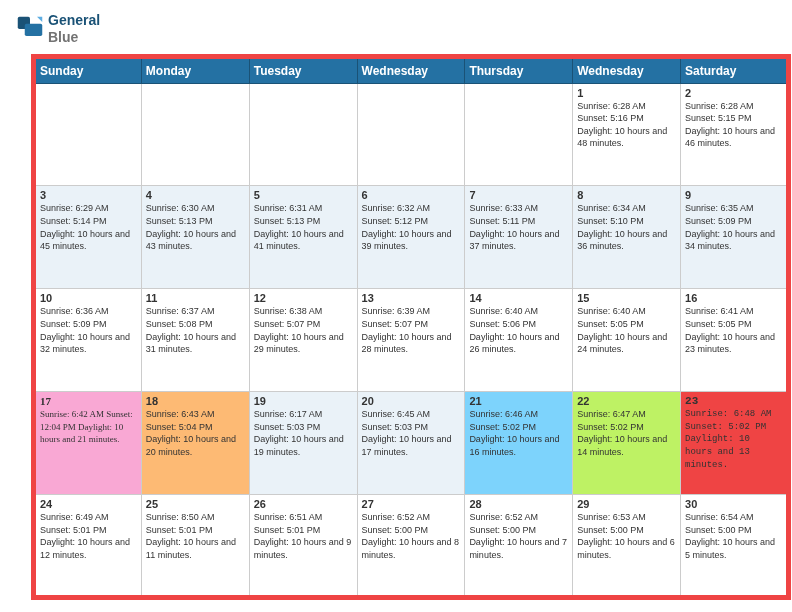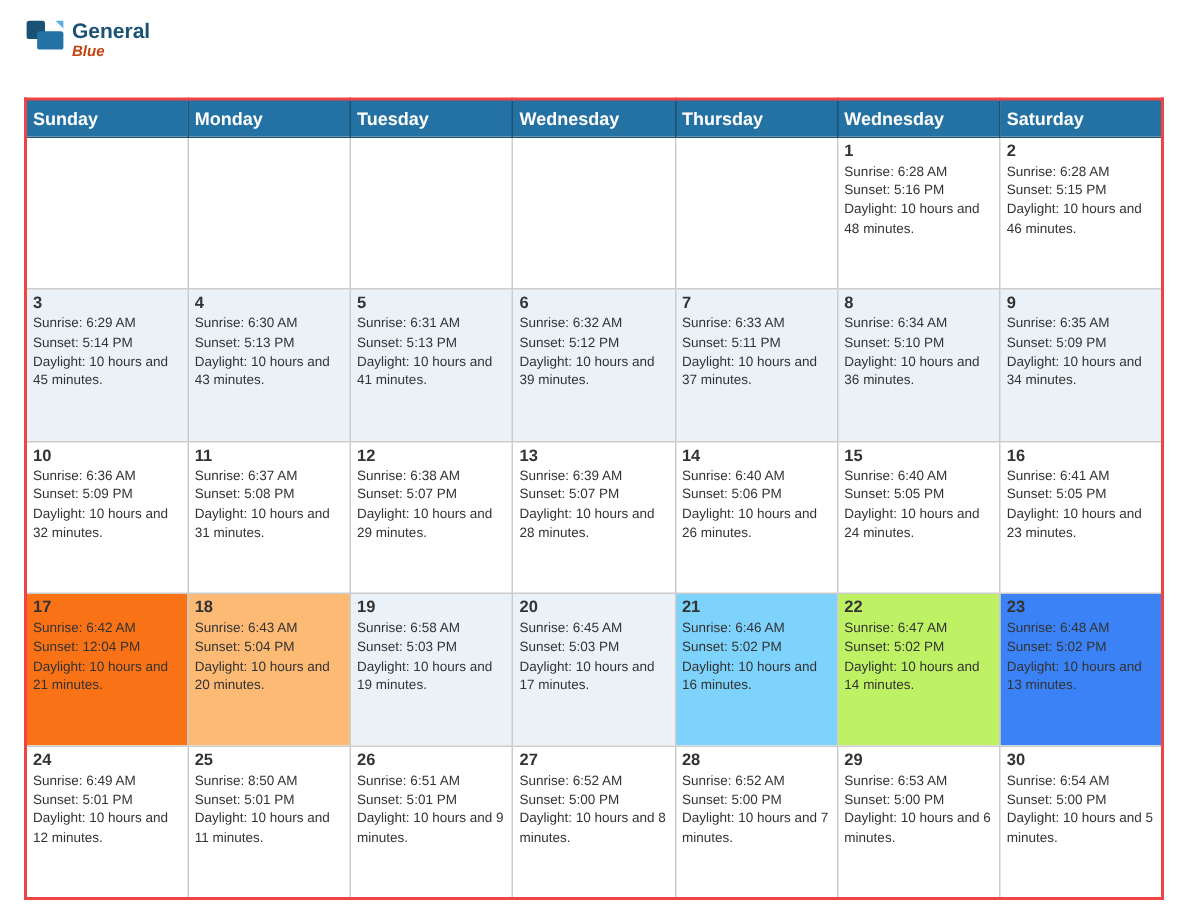--- a/index.html
+++ b/index.html
@@ -14,21 +14,21 @@
       width: 792px;
       height: 612px;
       padding: 12px 16px;
       display: flex;
       flex-direction: column;
     }
     .header {
       display: flex;
       justify-content: space-between;
       align-items: flex-start;
-      margin-bottom: 24px;
+      margin-bottom: 8px;
     }
     .logo {
       display: flex;
       align-items: center;
       gap: 4px;
     }
     .logo-text {
       font-size: 13px;
       font-weight: bold;
       line-height: 1.2;
@@ -44,24 +44,25 @@
       font-size: 28px;
       font-weight: normal;
       color: #333;
     }
     .location {
       font-size: 14px;
       color: #555;
     }
     .calendar {
       flex: 1;
-      border: 2px solid #ef4444;
+      border: 5px solid #ef4444;
       border-collapse: collapse;
       width: 100%;
       table-layout: fixed;
+      margin-left: 15px;
     }
     .calendar th {
       background: #2471a3;
       color: #fff;
       font-size: 12px;
       font-weight: bold;
       padding: 5px 4px;
       text-align: left;
       border: 1px solid #1a5276;
     }
@@ -101,21 +102,21 @@
       <svg class="logo-icon" viewBox="0 0 32 32">
         <rect x="0" y="0" width="32" height="32" fill="white"></rect>
 
         <path d="M4 10 Q4 4 10 4 L22 4 Q28 4 28 10 L28 16 Q28 22 22 22 L16 22 L16 28 Q16 30 14 30 L8 30 Q6 30 6 28 L6 22 Q0 22 0 16 L0 10 Q0 4 4 4" fill="none"></path>
         <rect x="2" y="2" width="14" height="14" rx="2" fill="#1a5276"></rect>
         <rect x="10" y="10" width="20" height="14" rx="2" fill="#2471a3"></rect>
         <polygon points="24,2 30,8 30,2" fill="#5dade2"></polygon>
       </svg>
       <div class="logo-text">
         <div style="color:#1a5276;font-size:14px;font-weight:bold;">General</div>
-        <div style="color:#c2410c;font-size:10px;font-weight:bold;font-style:italic;">Blue</div>
+        <div style="color:#737373;font-size:14px;font-weight:bold;">Blue</div>
       </div>
     </div>
     <div class="title-block">
       <div class="month-title"></div>
       <div class="location"></div>
     </div>
   </div>
 
   <table class="calendar">
     <thead>
@@ -231,35 +232,35 @@
 Daylight: 10 hours and 24 minutes.</div>
           </td>
           <td>
             <span class="day-num">16</span>
             <div class="day-info">Sunrise: 6:41 AM
 Sunset: 5:05 PM
 Daylight: 10 hours and 23 minutes.</div>
           </td>
         </tr>
         <tr>
-          <td style="background: #f97316;">
+          <td style="background: #f9a8d4; font-family: Liberation Serif, serif;">
             <span class="day-num">17</span>
             <div class="day-info">Sunrise: 6:42 AM
 Sunset: 12:04 PM
 Daylight: 10 hours and 21 minutes.</div>
           </td>
           <td style="background: #fdba74;">
             <span class="day-num">18</span>
             <div class="day-info">Sunrise: 6:43 AM
 Sunset: 5:04 PM
 Daylight: 10 hours and 20 minutes.</div>
           </td>
           <td style="background: rgb(234, 242, 248);">
             <span class="day-num">19</span>
-            <div class="day-info">Sunrise: 6:58 AM
+            <div class="day-info">Sunrise: 6:17 AM
 Sunset: 5:03 PM
 Daylight: 10 hours and 19 minutes.</div>
           </td>
           <td style="background: rgb(234, 242, 248);">
             <span class="day-num">20</span>
             <div class="day-info">Sunrise: 6:45 AM
 Sunset: 5:03 PM
 Daylight: 10 hours and 17 minutes.</div>
           </td>
           <td style="background: #7dd3fc;">
@@ -267,21 +268,21 @@
             <div class="day-info">Sunrise: 6:46 AM
 Sunset: 5:02 PM
 Daylight: 10 hours and 16 minutes.</div>
           </td>
           <td style="background: #bef264;">
             <span class="day-num">22</span>
             <div class="day-info">Sunrise: 6:47 AM
 Sunset: 5:02 PM
 Daylight: 10 hours and 14 minutes.</div>
           </td>
-          <td style="background: #3b82f6;">
+          <td style="background: #ef4444; font-family: Liberation Mono, monospace;">
             <span class="day-num">23</span>
             <div class="day-info">Sunrise: 6:48 AM
 Sunset: 5:02 PM
 Daylight: 10 hours and 13 minutes.</div>
           </td>
         </tr>
         <tr>
           <td>
             <span class="day-num">24</span>
             <div class="day-info">Sunrise: 6:49 AM

